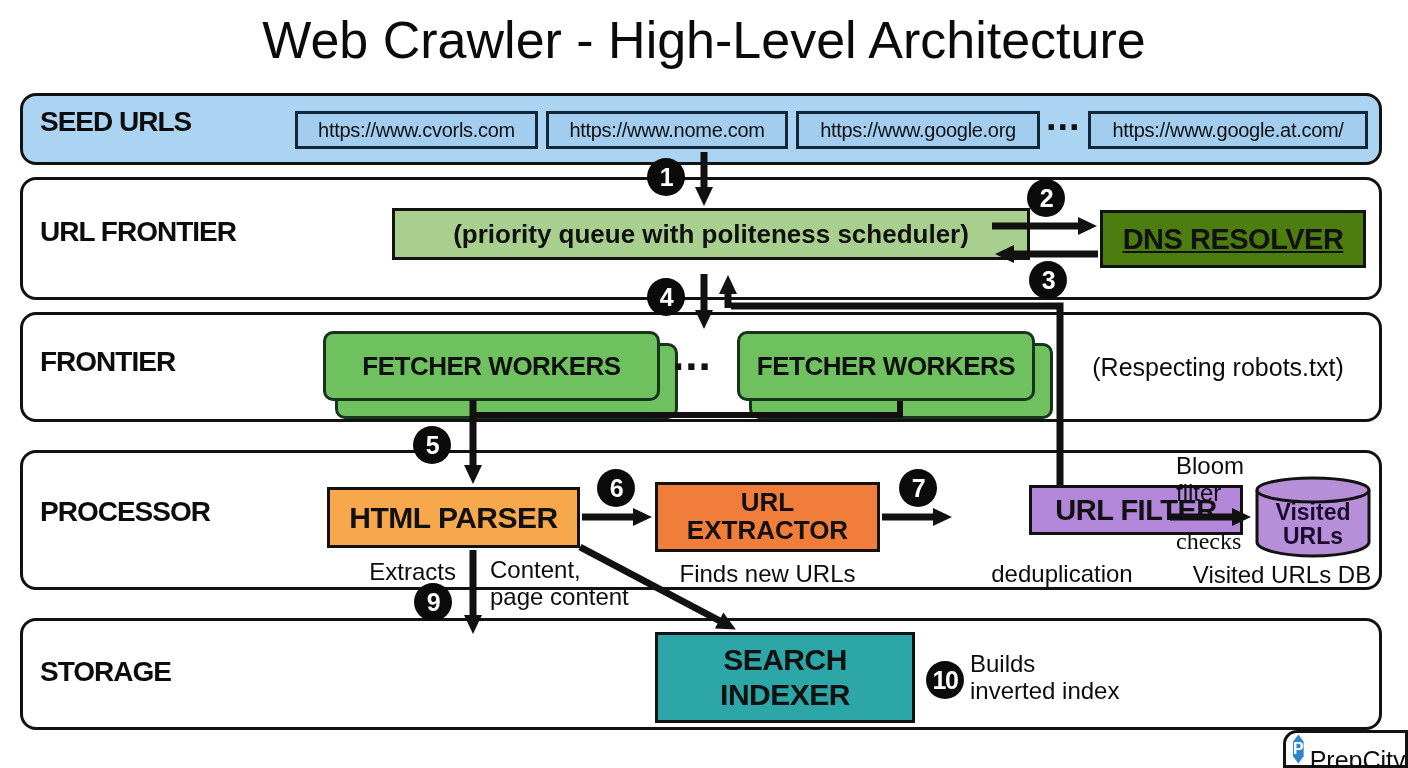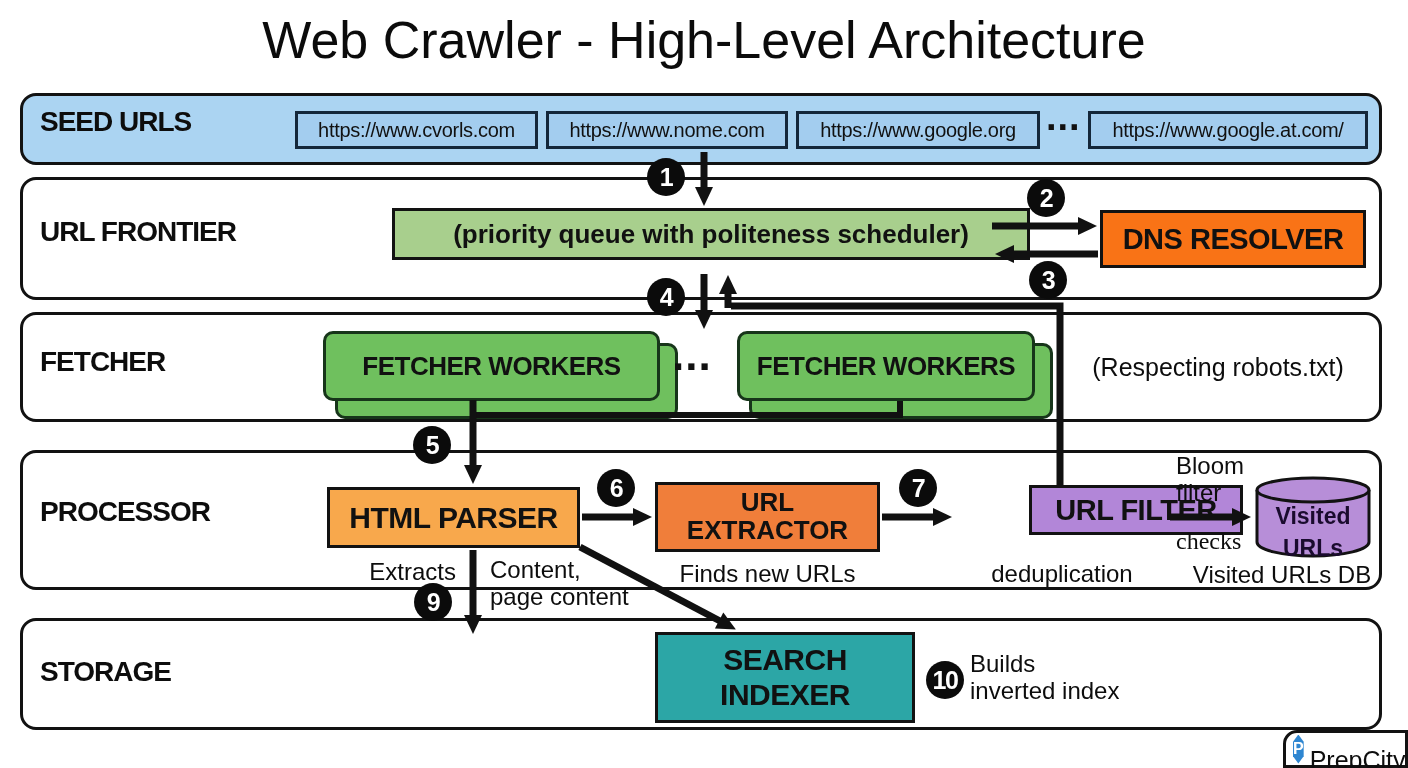--- a/index.html
+++ b/index.html
@@ -8,34 +8,34 @@
   .abs{position:absolute;}
   .title{left:0;top:10px;width:1408px;text-align:center;font-size:52px;font-weight:400;
          letter-spacing:0;color:#0b0b0b;white-space:nowrap;}
   .row{left:20px;width:1362px;border:3px solid #121212;border-radius:16px;background:#fff;box-sizing:border-box;z-index:1;}
   .rowlabel{font-weight:bold;font-size:28px;letter-spacing:-1px;color:#0d0d0d;white-space:nowrap;z-index:2;}
   .box{box-sizing:border-box;border:3px solid #121212;display:flex;align-items:center;justify-content:center;
        text-align:center;font-weight:bold;z-index:2;}
   .urlbox{background:#a3cdef;border:3px solid #14273a;font-weight:400;font-size:20px;letter-spacing:-0.3px;}
   .seedrow{background:#abd4f2;}
   .queue{background:#a8cf8d;font-size:26px;}
-  .dns{background:#f97316;font-size:29px;letter-spacing:-0.5px;}
+  .dns{background:#4d7c0f;font-size:29px;letter-spacing:-0.5px;text-decoration:underline;}
   .worker{background:#6fc05e;border:3px solid #17351a;border-radius:10px;font-size:26px;letter-spacing:-0.5px;}
   .workerShadow{background:#6fc05e;border:3px solid #17351a;border-radius:10px;z-index:1;}
   .parser{background:#f8a84c;font-size:30px;letter-spacing:-0.5px;}
   .extractor{background:#f07e3a;font-size:26px;line-height:1.06;white-space:pre-line;}
   .filter{background:#b286d8;font-size:29px;letter-spacing:-0.5px;}
   .teal{background:#2ca6a6;font-size:30px;line-height:1.15;white-space:pre-line;letter-spacing:-0.5px;}
   .store1{font-weight:bold;}
   .store2{font-weight:400;font-size:28px;}
   .note{font-size:24px;color:#0d0d0d;white-space:pre-line;line-height:27px;z-index:2;}
   .dots{font-weight:bold;color:#111;z-index:2;}
   .badge{width:38px;height:38px;border-radius:50%;background:#0b0b0b;color:#fff;display:flex;
          align-items:center;justify-content:center;font-weight:bold;font-size:25px;letter-spacing:-1.5px;z-index:4;}
-  .cylText{z-index:3;text-align:center;font-weight:600;font-size:23px;line-height:32px;color:#1a0b2e;white-space:pre-line;}
+  .cylText{z-index:3;text-align:center;font-weight:600;font-size:23px;line-height:24px;color:#1a0b2e;white-space:pre-line;}
   svg.layer{position:absolute;left:0;top:0;z-index:3;pointer-events:none;}
   .brand{left:1283px;top:730px;width:125px;height:38px;background:#fff;border:3px solid #121212;
          border-radius:14px 0 0 0;box-sizing:border-box;display:flex;align-items:center;gap:6px;
          padding-left:7px;z-index:5;}
   .hex{width:26px;height:29px;background:#2e86d1;clip-path:polygon(50% 0,100% 25%,100% 75%,50% 100%,0 75%,0 25%);
        display:flex;align-items:center;justify-content:center;color:#fff;font-weight:bold;font-size:16px;}
   .brandname{font-size:25px;font-weight:500;color:#0d0d0d;margin-top:22px;}
 </style>
 </head>
 <body>
@@ -51,21 +51,21 @@
   <div class="abs box urlbox" style="left:796px;top:111px;width:244px;height:38px;">https://www.google.org</div>
   <div class="abs dots" style="left:1046px;top:96px;font-size:38px;letter-spacing:1px;">...</div>
   <div class="abs box urlbox" style="left:1088px;top:111px;width:280px;height:38px;">https://www.google.at.com/</div>
 
   <div class="abs row" style="top:177px;height:123px;"></div>
   <div class="abs rowlabel" style="left:40px;top:216px;">URL FRONTIER</div>
   <div class="abs box queue" style="left:352px;top:208px;width:638px;height:52px;margin-left:40px;">(priority queue with politeness scheduler)</div>
   <div class="abs box dns" style="left:1100px;top:210px;width:266px;height:58px;">DNS RESOLVER</div>
 
   <div class="abs row" style="top:312px;height:110px;"></div>
-  <div class="abs rowlabel" style="left:40px;top:346px;">FETCHER</div>
+  <div class="abs rowlabel" style="left:40px;top:346px;">FRONTIER</div>
   <div class="abs workerShadow" style="left:335px;top:343px;width:337px;height:70px;"></div>
   <div class="abs box worker" style="left:323px;top:331px;width:337px;height:70px;">FETCHER WORKERS</div>
   <div class="abs dots" style="left:672px;top:330px;font-size:44px;letter-spacing:1px;">...</div>
   <div class="abs workerShadow" style="left:749px;top:343px;width:298px;height:70px;"></div>
   <div class="abs box worker" style="left:737px;top:331px;width:298px;height:70px;">FETCHER WORKERS</div>
   <div class="abs note" style="left:1068px;top:354px;width:300px;text-align:center;font-size:25px;">(Respecting robots.txt)</div>
 
   <div class="abs row" style="top:450px;height:140px;"></div>
   <div class="abs rowlabel" style="left:40px;top:496px;">PROCESSOR</div>
   <div class="abs box extractor" style="left:655px;top:482px;width:225px;height:70px;">URL

